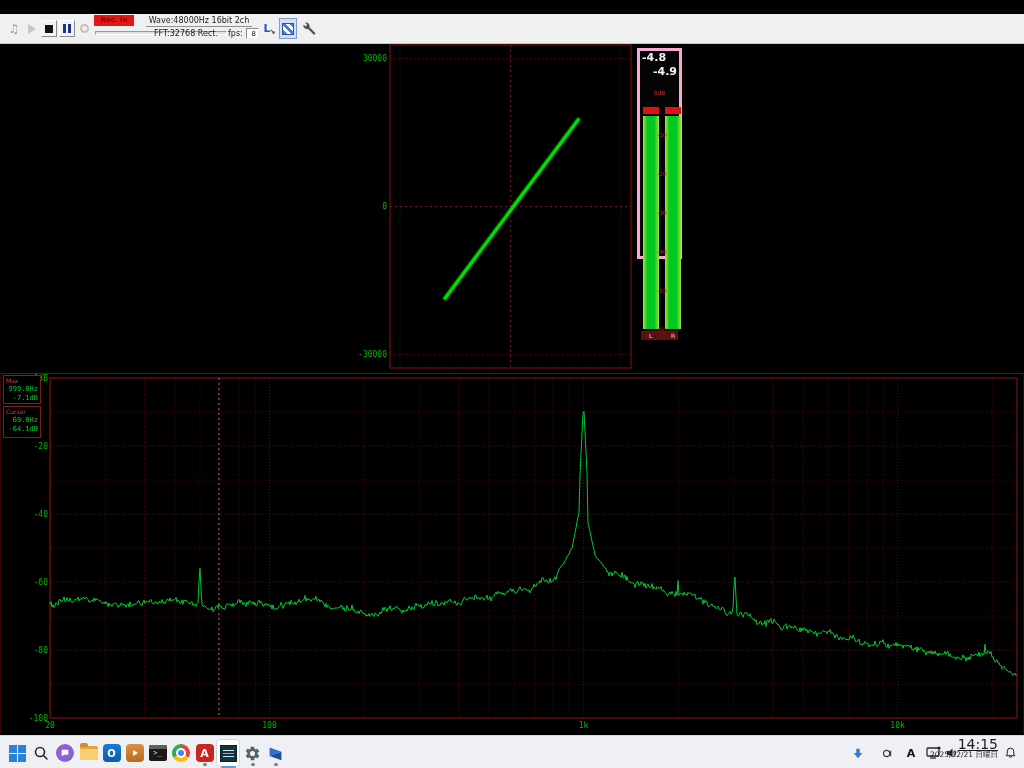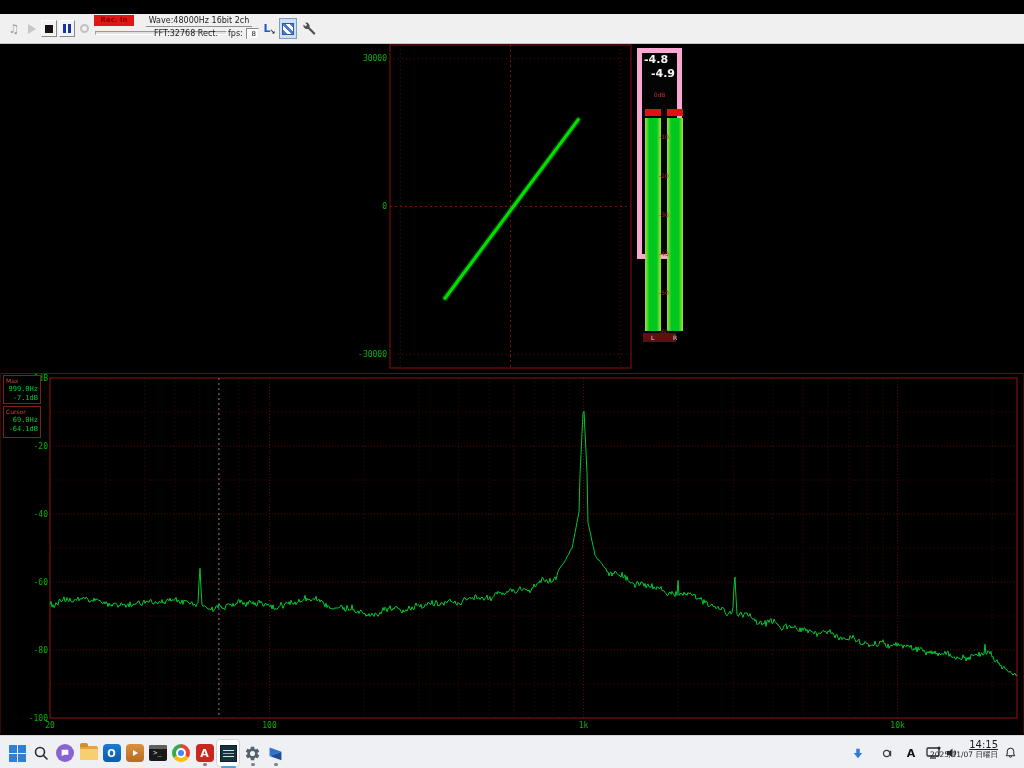--- a/index.html
+++ b/index.html
@@ -48,21 +48,21 @@
   #icon-display { left:279px; top:4px; width:18px; height:21px; background:#cfe0f4; border:1px solid #7a9cc6; }
   #icon-display .chk { width:12px; height:12px;
     background:repeating-linear-gradient(45deg,#4a7fd0 0 3px,#ffffff 3px 6px); border:1px solid #36569a; }
   #icon-wrench { left:300px; top:5px; width:17px; height:19px; }
 
   
   #workspace { position:absolute; left:0; top:44px; width:1024px; height:328px; background:#000; }
   #liss-svg { position:absolute; left:0; top:0; }
 
   #meter-panel { position:absolute; left:637px; top:4px; width:45px; height:211px;
-    background:#040404; border:5px solid #f9a8d4; }
+    background:#040404; border:3px solid #f9a8d4; }
   #meter-val-l { position:absolute; left:2px; top:0px; color:#f4f4f4; font-size:11px; font-weight:bold; font-family:"DejaVu Sans",sans-serif; }
   #meter-val-r { position:absolute; right:2px; top:14px; color:#f4f4f4; font-size:11px; font-weight:bold; }
   #meter-0db { position:absolute; left:0; top:38px; width:100%; text-align:center; color:#c03030; font-size:6px; }
   .mbar { position:absolute; width:16px; }
   .mbar .cap { position:absolute; left:0; top:0; width:16px; height:7px; background:#e01111; }
   .mbar .grn { position:absolute; left:0; top:9px; width:16px; height:213px;
     background:linear-gradient(90deg,#a9e03c 0%,#00c81e 28%,#00c81e 72%,#a9e03c 100%); }
   #mbar-l { left:3px; top:56px; height:224px; }
   #mbar-r { left:25px; top:56px; height:224px; }
   .mtick { position:absolute; left:16px; width:12px; text-align:center; color:#b92525; font-size:6px; }
@@ -100,21 +100,21 @@
   .chrome { position:relative; width:18px; height:18px; border-radius:50%;
     background:conic-gradient(#ea4335 0 33%, #fbbc05 33% 66%, #34a853 66% 100%); }
   .chrome:before { content:""; position:absolute; left:4px; top:4px; width:10px; height:10px; background:#fff; border-radius:50%; }
   .chrome:after { content:""; position:absolute; left:6px; top:6px; width:6px; height:6px; background:#4285f4; border-radius:50%; }
   .ws-ico { width:17px; height:17px; background:#16323e; border:1px solid #0c2028; display:flex; flex-direction:column; justify-content:center; gap:2px; padding:0 2px; }
   .ws-ico i { display:block; height:1px; } .ws-ico .g { background:#49e06a; } .ws-ico .w { background:#cfe4ea; }
   .term { position:relative; width:18px; height:16px; background:#191919; border-radius:2px; color:#e8e8e8; font-size:7px; line-height:16px; text-align:center; font-family:"DejaVu Sans Mono",monospace; }
   .term:before { content:""; position:absolute; left:0; top:0; width:18px; height:4px; background:#5f5f5f; border-radius:2px 2px 0 0; }
   .tray { position:absolute; top:4px; height:26px; display:flex; align-items:center; justify-content:center; }
   #tray-clock { position:absolute; right:26px; top:3px; width:100px; text-align:right; color:#1b1b1b; }
-  #tray-time { font-size:10px; line-height:11px;text-decoration:underline; }
+  #tray-time { font-size:14px; line-height:11px;text-decoration:underline; }
   #tray-date { font-size:7.5px; line-height:10px; white-space:nowrap; }
 </style>
 </head>
 <body>
 
 <div id="screen">
 
 
   <div id="toolbar">
     <div class="tbtn" id="btn-open">
@@ -347,21 +347,21 @@
       <svg width="34" height="14" viewBox="0 0 34 14">
         <rect x="1" y="2" width="12" height="8" rx="1" fill="none" stroke="#2a2a2a" stroke-width="1.3"></rect>
         <line x1="4" y1="12" x2="10" y2="12" stroke="#2a2a2a" stroke-width="1.3"></line>
         <circle cx="13" cy="2" r="1.6" fill="#2a2a2a"></circle>
         <path d="M21 5h2.5l3-2.6v9.2l-3-2.6H21z" fill="#2a2a2a"></path>
         <path d="M28.5 4.5a3.4 3.4 0 0 1 0 5" fill="none" stroke="#2a2a2a" stroke-width="1.2"></path>
       </svg>
     </div>
     <div id="tray-clock">
       <div id="tray-time">14:15</div>
-      <div id="tray-date">2025/11/07 日曜日</div>
+      <div id="tray-date">2025/12/21 日曜日</div>
     </div>
     <div class="tray" style="right:4px;width:20px;">
       <svg width="13" height="14" viewBox="0 0 24 24">
           <path d="M12 3a6 6 0 0 0-6 6v5l-2 3h16l-2-3V9a6 6 0 0 0-6-6zm-2 15a2 2 0 0 0 4 0" fill="none" stroke="#1d1d1d" stroke-width="1.8" stroke-linejoin="round"></path>
         </svg>
     </div>
   </div>
 </div>
 
 </body></html>

